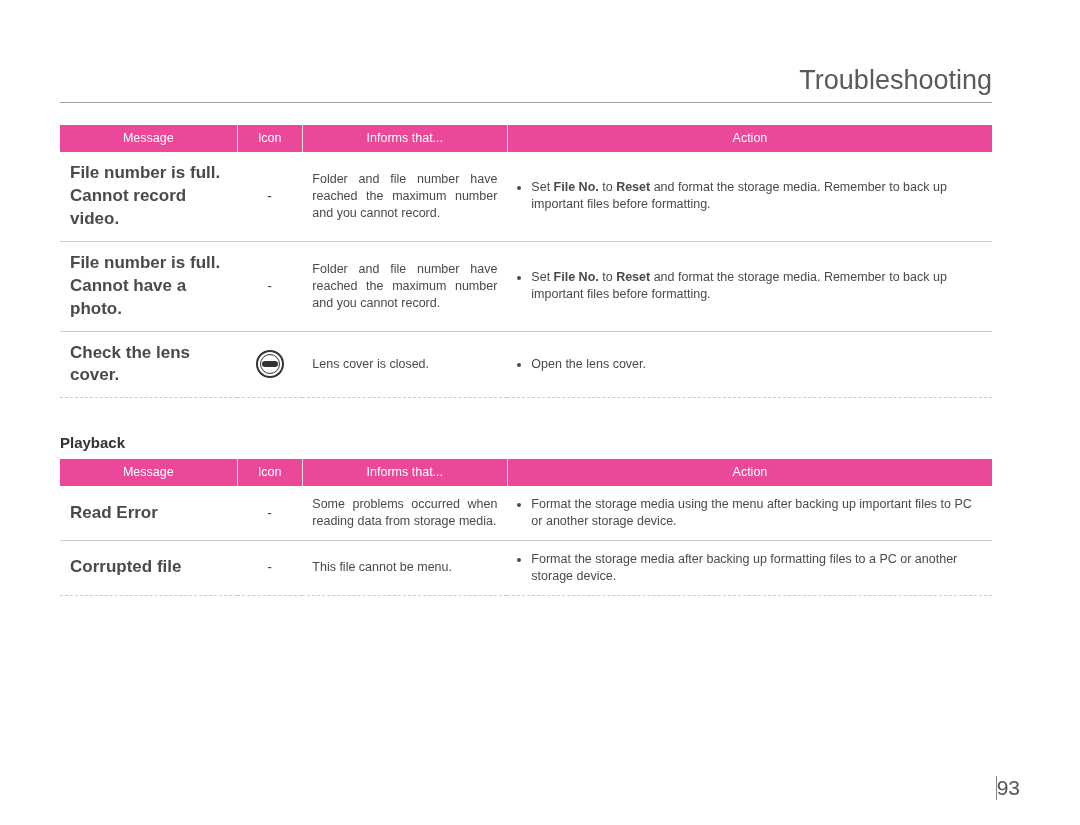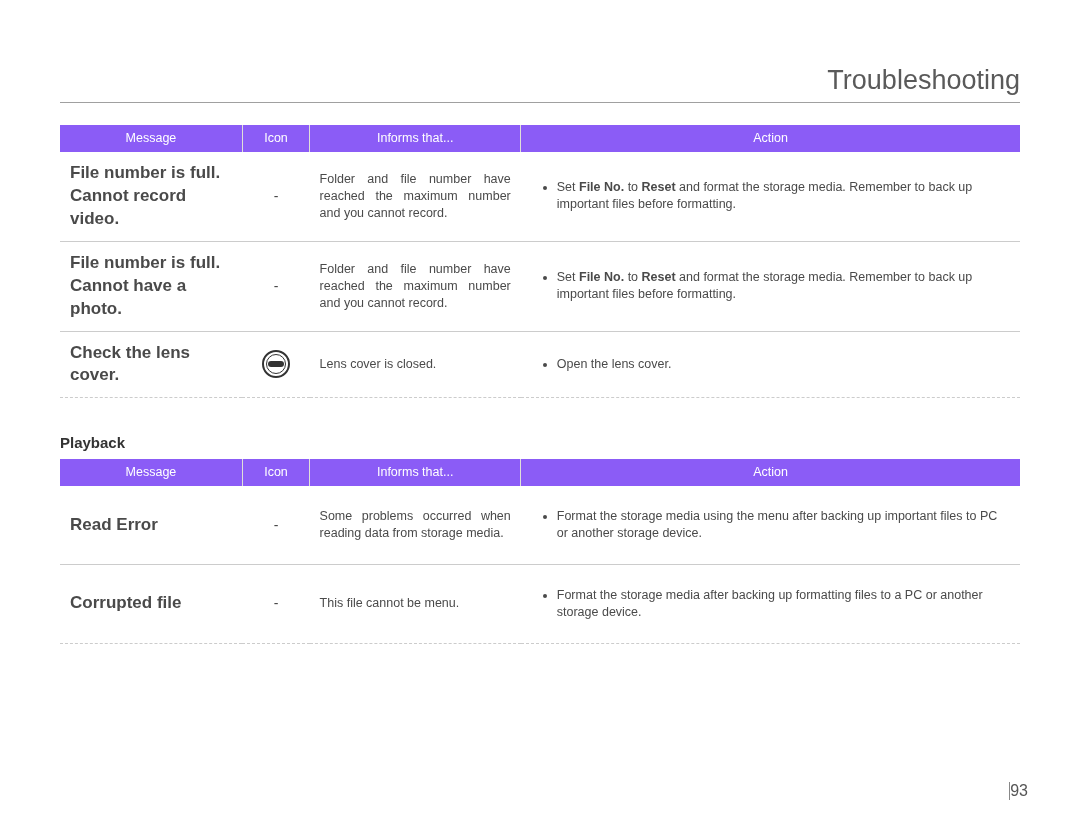--- a/index.html
+++ b/index.html
@@ -7,21 +7,21 @@
     margin: 0;
     padding: 0;
     font-family: Arial, Helvetica, sans-serif;
     background: #fff;
     color: #333;
     width: 1080px;
     height: 825px;
     position: relative;
   }
   .page {
-    padding: 40px 60px 30px 60px;
+    padding: 40px 88px 30px 60px;
   }
   .page-title {
     text-align: right;
     font-size: 27px;
     color: #5a5a5a;
     font-weight: 400;
     border-bottom: 1px solid #a0a0a0;
     padding-bottom: 6px;
     margin: 25px 0 22px 0;
   }
@@ -31,21 +31,21 @@
     color: #333;
     margin: 8px 0 8px 0;
   }
   table.trouble {
     width: 100%;
     border-collapse: collapse;
     font-size: 12.5px;
     line-height: 1.35;
   }
   table.trouble thead th {
-    background: #8b5cf6;
+    background: #ec4899;
     color: #fff;
     font-weight: 400;
     text-align: center;
     padding: 5px 8px;
     border-right: 1px solid #e0e0d8;
   }
   table.trouble thead th:last-child { border-right: none; }
   table.trouble tbody td {
     padding: 10px 10px;
     vertical-align: middle;
@@ -57,21 +57,21 @@
   }
   .col-msg { width: 19%; }
   .col-icon { width: 7%; text-align: center; }
   .col-informs { width: 22%; text-align: justify; }
   .col-action { width: 52%; }
   td.msg { font-size: 17px; }
   td.msg .ml { display: block; font-weight: bold; }
   td.icon-cell { text-align: center; font-size: 14px; color:#4a4a4a;}
   td.informs { text-align: justify; }
   ul.action-list {
-    margin: 12px;
+    margin: 0;
     padding: 0 0 0 14px;
     list-style: disc;
   }
   ul.action-list li { margin: 0; padding: 0; }
   .lens-icon {
     display: inline-block;
     width: 28px; height: 28px;
     border-radius: 50%;
     border: 2px solid #333;
     position: relative;
@@ -87,22 +87,22 @@
   .lens-icon::after {
     content: "";
     position: absolute;
     left: 2px; right: 2px; top: 2px; bottom: 2px;
     border: 1px solid #333;
     border-radius: 50%;
   }
   .page-number {
     position: absolute;
     bottom: 25px;
-    right: 52px;
-    font-size: 16px;
+    right: 60px;
+    font-size: 21px;
     color: #555;
     border-left: 1px solid #888;
   }
   .spacer { height: 28px; }
 </style>
 </head>
 <body>
 
 <div class="page">
   <h1 class="page-title">Troubleshooting</h1>

